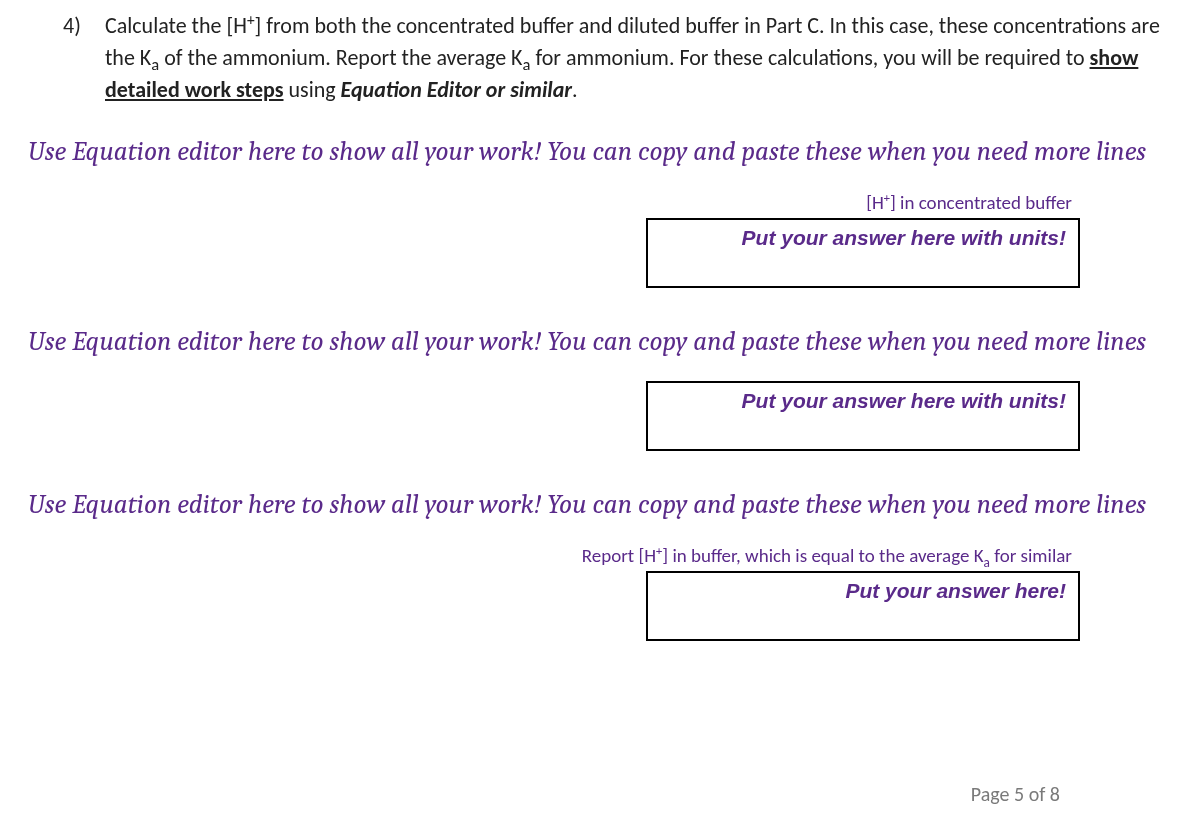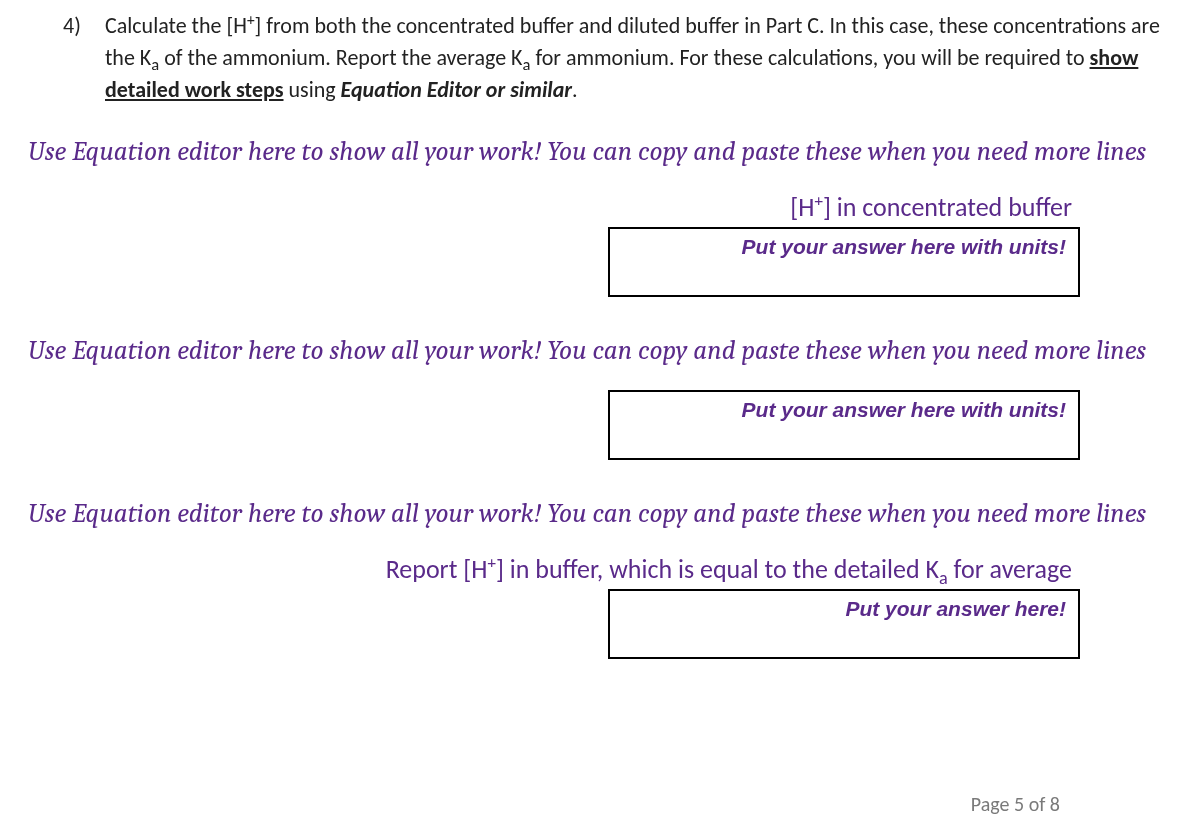--- a/index.html
+++ b/index.html
@@ -41,49 +41,49 @@
     margin-top: 38px;
   }
   .instr.first { margin-top: 10px; }
 
   .answer-block {
     margin-top: 8px;
     margin-bottom: 10px;
   }
   .answer-label {
     text-align: right;
-    font-size: 26px;
+    font-size: 19px;
     color: #5a2a8a;
     margin-bottom: 4px;
     padding-right: 100px;
   }
   .answer-label .sup { font-size: 0.65em; }
   .answer-label .sub { font-size: 0.7em; }
 
   .answer-box-wrap {
     display: flex;
     justify-content: flex-end;
     padding-right: 92px;
   }
   .answer-box {
     border: 2px solid #000;
-    width: 472px;
+    width: 434px;
     height: 70px;
     padding: 6px 12px 0 12px;
     text-align: right;
     font-family: Arial, Helvetica, sans-serif;
     font-style: italic;
     font-weight: 700;
     color: #5a2a8a;
     font-size: 21px;
   }
 
   .page-footer {
     position: absolute;
-    bottom: 12px;
+    bottom: 22px;
     right: 140px;
     color: #7a7a7a;
     font-size: 20px;
     font-family: Calibri, Arial, sans-serif;
   }
   .page-footer .pgnum { font-weight: 400; }
 </style>
 </head>
 <body>
 
@@ -109,21 +109,21 @@
 <div class="instr">Use Equation editor here to show all your work! You can copy and paste these when you need more lines</div>
 <div class="answer-block">
   <div class="answer-box-wrap">
     <div class="answer-box">Put your answer here with units!</div>
   </div>
 </div>
 
 <div class="instr">Use Equation editor here to show all your work! You can copy and paste these when you need more lines</div>
 <div class="answer-block">
   <div class="answer-label">
-    <span>Report [H</span><span class="sup">+</span><span>] in buffer, which is equal to the detailed K</span><span class="sub">a</span><span> for average</span>
+    <span>Report [H</span><span class="sup">+</span><span>] in buffer, which is equal to the average K</span><span class="sub">a</span><span> for similar</span>
   </div>
   <div class="answer-box-wrap">
     <div class="answer-box">Put your answer here!</div>
   </div>
 </div>
 
 <div class="page-footer">
   <span>Page </span><span class="pgnum">5</span><span> of </span><span class="pgnum">8</span>
 </div>
 

